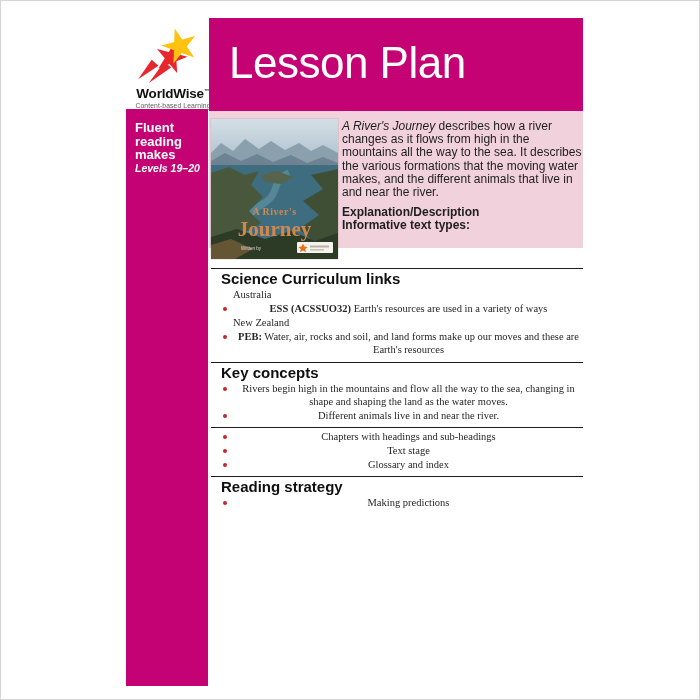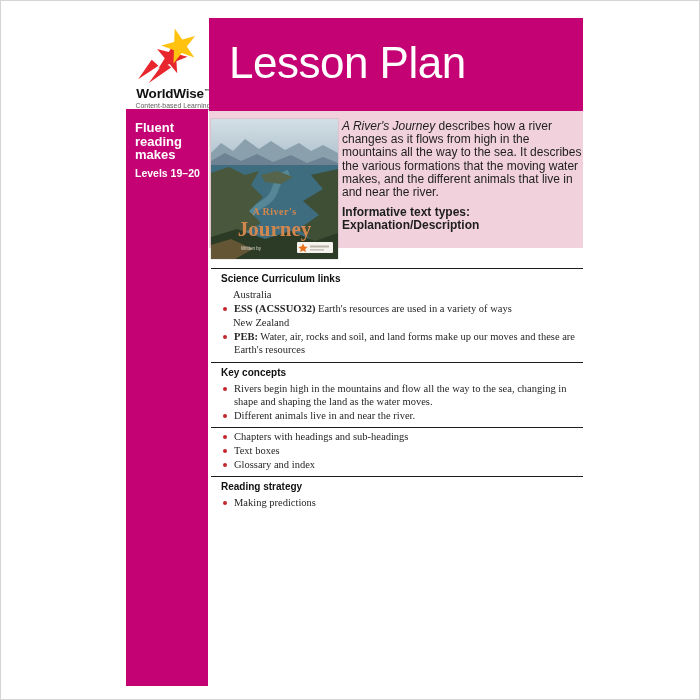--- a/index.html
+++ b/index.html
@@ -23,44 +23,44 @@
     margin:0 0 4px 20px;color:#fff;font-size:44px;font-weight:400;
     letter-spacing:-0.5px;font-family:"Liberation Sans",sans-serif;
   }
   
   .sidebar{
     position:absolute;left:125px;top:108px;width:82px;height:577px;
     background:var(--magenta,#C40274);color:#fff;box-sizing:border-box;
     padding:12px 6px 0 9px;
   }
   .sidebar .stage{font-size:13px;font-weight:bold;line-height:13.5px;}
-  .sidebar .levels{font-size:10.5px;font-weight:bold;line-height:13.5px;margin-top:5px;}
+  .sidebar .levels{font-size:10.5px;font-weight:bold;line-height:13.5px;font-style:italic;}
   
   .pinkbox{
     position:absolute;left:208px;top:110px;width:374px;height:137px;
     background:var(--light-pink,#F0D1DC);
   }
   .cover{position:absolute;left:210px;top:118px;width:127px;height:140px;box-shadow:0 0 0 0.5px rgba(0,0,0,0.15);}
   .intro{
     position:absolute;left:341px;top:119px;width:240px;
     font-family:Liberation Sans, sans-serif;font-size:12px;line-height:13.2px;color:#1e1e1e;
   }
   .intro p{margin:0;}
   .intro .texttypes{margin-top:7px;font-weight:bold;}
   
   .sections{position:absolute;left:210px;top:267px;width:372px;}
   .section{border-top:1.5px solid var(--rule-dark,#1C1C1C);padding:2px 0 4px 10px;}
   .section.pb5{padding-bottom:5px;}
   .section h2{
-    margin:1px 0 2px;font-size:10px;line-height:14px;font-weight:bold;color:#101010;
+    margin:1px 0 2px;font-size:15px;line-height:14px;font-weight:bold;color:#101010;
     font-family:"Liberation Sans",sans-serif;
   }
   .stext{font-family:"Liberation Serif",serif;font-size:10.5px;line-height:13px;color:#262626;}
   .label-line{margin:1px 12px 1px;}
-  .brow{display:flex;margin:0 0 1px;}
+  .brow{display:flex;margin:0 0 1px;text-align:center;}
   .dot{flex:none;width:4px;height:4px;border-radius:2px;background:var(--bullet-red,#C1272D);margin:4.5px 7px 0 2px;}
   .btxt{flex:1;}
   
   .cov-t1{font-family:"Liberation Serif",serif;font-weight:bold;font-size:10px;fill:var(--cover-title-orange,#D2874E);letter-spacing:0.5px;}
   .cov-t2{font-family:"Liberation Serif",serif;font-weight:bold;font-size:21px;fill:var(--cover-title-orange,#D2874E);}
   .cov-by{font-family:"Liberation Sans",sans-serif;font-size:4.5px;fill:#e9e5da;opacity:0.9;}
 </style>
 </head>
 <body>
 
@@ -119,22 +119,22 @@
       <rect x="86" y="123" width="36" height="11" rx="1" fill="#f5f3ee"></rect>
       <polygon fill="#e8701a" points="92,124.5 93.4,127.6 96.6,127.9 94.2,130 94.9,133.2 92,131.5 89.1,133.2 89.8,130 87.4,127.9 90.6,127.6"></polygon>
       <rect x="99" y="126.5" width="19" height="2" fill="#b9b3a8"></rect>
       <rect x="99" y="130" width="14" height="1.6" fill="#c8c2b7"></rect>
     </g>
   </svg>
 
   <div class="intro">
     <p><i>A River's Journey</i><span> describes how a river changes as it flows from high in the mountains all the way to the sea. It describes the various formations that the moving water makes, and the different animals that live in and near the river.</span></p>
     <div class="texttypes">
+      <div>Explanation/Description</div>
       <div>Informative text types:</div>
-      <div>Explanation/Description</div>
     </div>
   </div>
 
   <div class="sections">
 
     <div class="section pb5">
       <h2>Science Curriculum links</h2>
       <div class="stext label-line">Australia</div>
       <div class="brow">
         <span class="dot"></span>
@@ -160,21 +160,21 @@
     </div>
 
 
     <div class="section">
       <div class="brow">
         <span class="dot"></span>
         <span class="stext btxt">Chapters with headings and sub-headings</span>
       </div>
       <div class="brow">
         <span class="dot"></span>
-        <span class="stext btxt">Text boxes</span>
+        <span class="stext btxt">Text stage</span>
       </div>
       <div class="brow">
         <span class="dot"></span>
         <span class="stext btxt">Glossary and index</span>
       </div>
     </div>
 
     <div class="section">
       <h2>Reading strategy</h2>
       <div class="brow">

